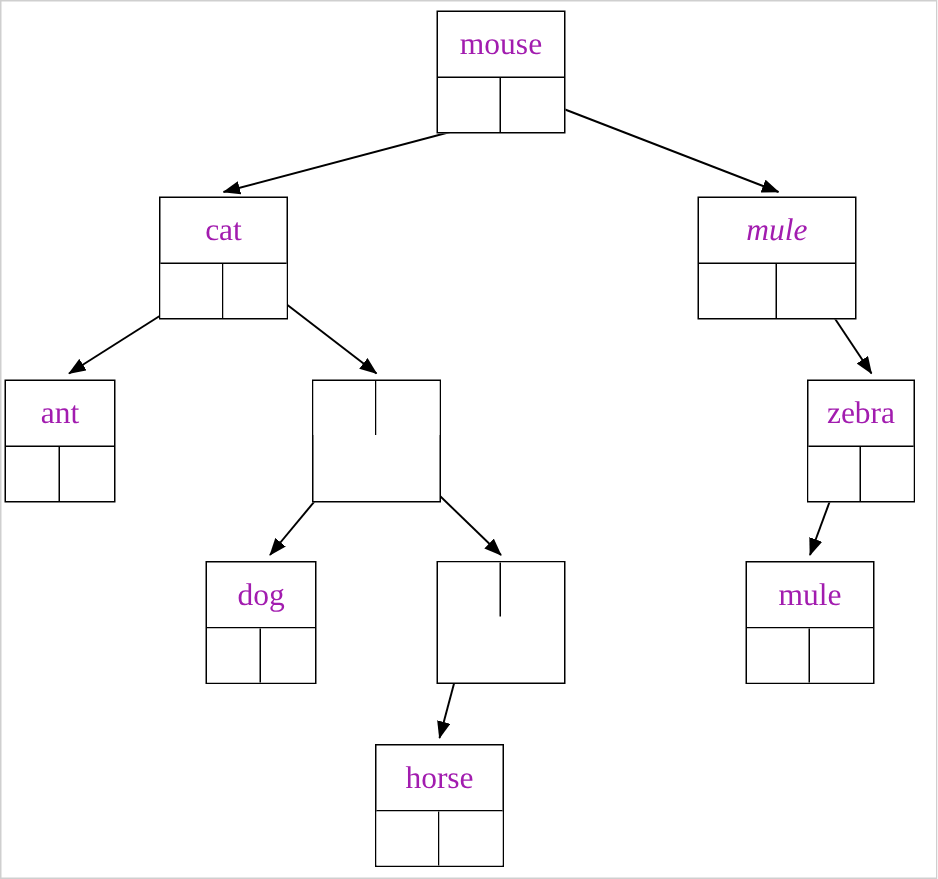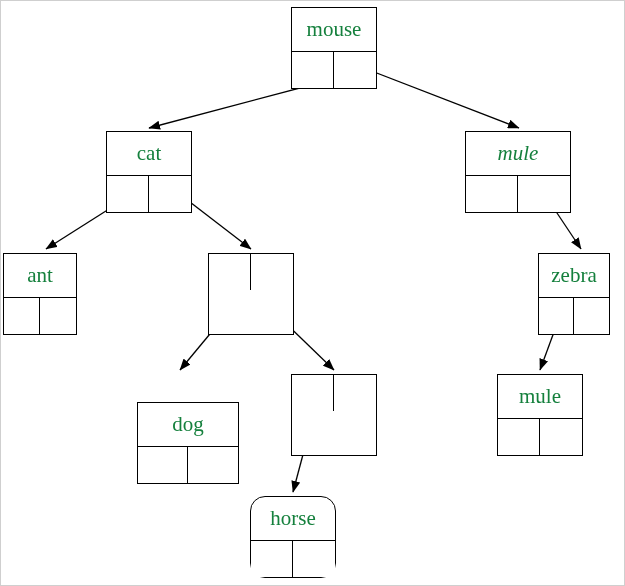--- a/index.html
+++ b/index.html
@@ -30,21 +30,21 @@
     box-sizing: border-box;
     border: 1.5px solid #000000;
     background: #ffffff;
   }
   .node-label {
     box-sizing: border-box;
     height: 44px;
     line-height: 42px;
     text-align: center;
     font-size: 21px;
-    color: #15803d;
+    color: #a21caf;
     border-bottom: 1.5px solid #000000;
     white-space: nowrap;
     overflow: hidden;
   }
   .node-ptrs {
     display: flex;
     height: 36px;
   }
   .ptr-cell {
     flex: 1 1 50%;
@@ -114,41 +114,41 @@
           <div class="ptr-cell ptr-right"></div>
         </div>
       </div>
       <div class="node" style="left: 537px; top: 252px; width: 72px; height: 82px;">
         <div class="node-label">zebra</div>
         <div class="node-ptrs">
           <div class="ptr-cell ptr-left"></div>
           <div class="ptr-cell ptr-right"></div>
         </div>
       </div>
-      <div class="node" style="left: 136px; top: 373px; width: 102px; height: 82px; margin-top: 28px;">
+      <div class="node" style="left: 136px; top: 373px; width: 74px; height: 82px;">
         <div class="node-label">dog</div>
         <div class="node-ptrs">
           <div class="ptr-cell ptr-left"></div>
           <div class="ptr-cell ptr-right"></div>
         </div>
       </div>
       <div class="node" style="left: 290px; top: 373px; width: 86px; height: 82px;">
         <div class="node-ptrs">
           <div class="ptr-cell ptr-left"></div>
           <div class="ptr-cell ptr-right"></div>
         </div>
       </div>
       <div class="node" style="left: 496px; top: 373px; width: 86px; height: 82px;">
         <div class="node-label">mule</div>
         <div class="node-ptrs">
           <div class="ptr-cell ptr-left"></div>
           <div class="ptr-cell ptr-right"></div>
         </div>
       </div>
-      <div class="node" style="left: 249px; top: 495px; width: 86px; height: 82px; border-radius: 15px;">
+      <div class="node" style="left: 249px; top: 495px; width: 86px; height: 82px;">
         <div class="node-label">horse</div>
         <div class="node-ptrs">
           <div class="ptr-cell ptr-left"></div>
           <div class="ptr-cell ptr-right"></div>
         </div>
       </div>
     </div>
 
 </div>
 

